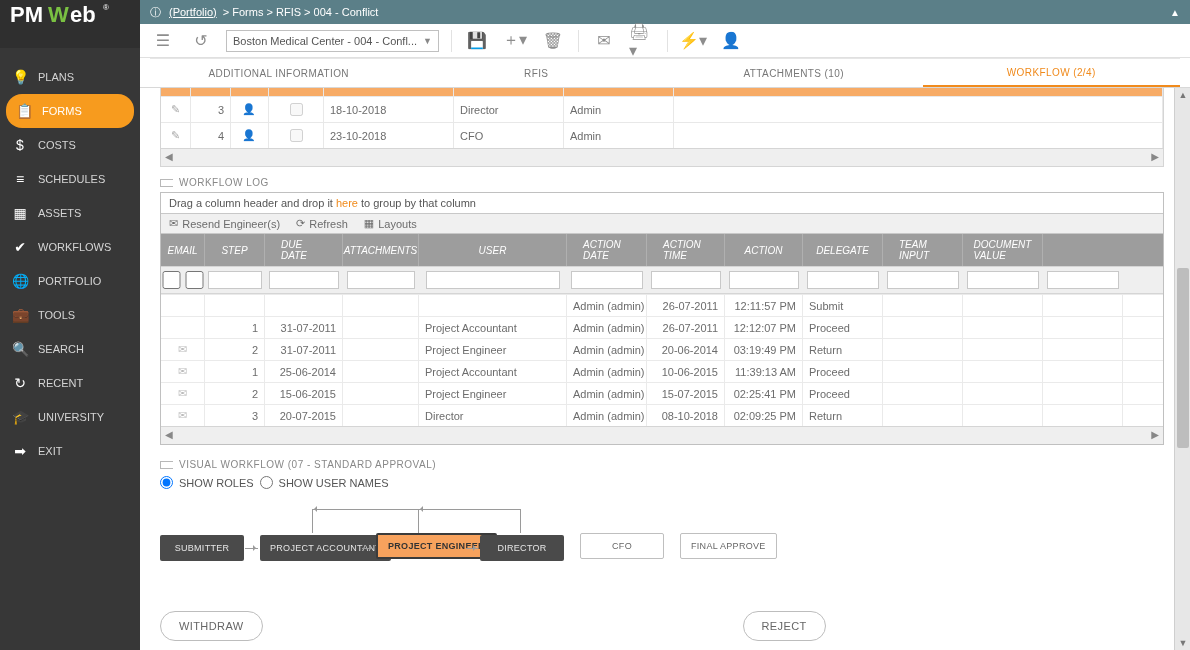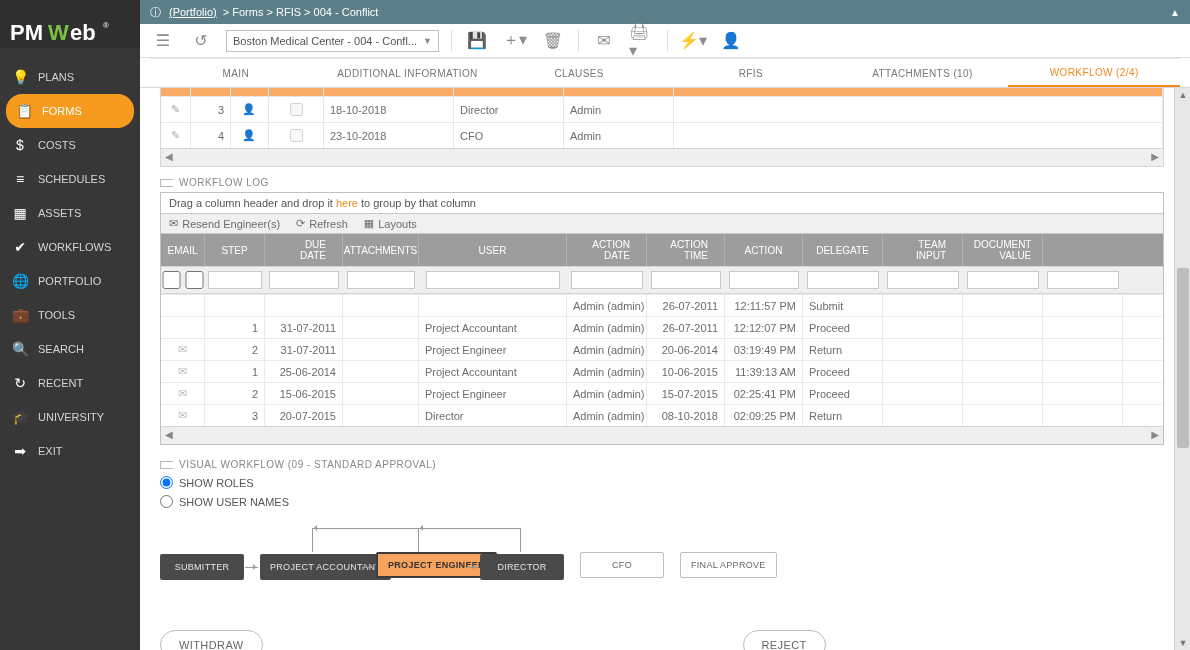--- a/index.html
+++ b/index.html
@@ -3,21 +3,21 @@
 <meta charset="utf-8">
 <style>
 * { box-sizing: border-box; margin: 0; padding: 0; font-family: Arial, Helvetica, sans-serif; }
 html, body { height: 100%; overflow: hidden; }
 body { background: #fff; font-size: 11px; color: #555; }
 
 .app { display: flex; width: 1190px; height: 650px; }
 
 
 .sidebar { width: 140px; background: #373737; color: #d5d5d5; display: flex; flex-direction: column; }
-.logo { height: 48px; background: #2f2f2f; display: flex; align-items: flex-end; justify-content: center; }
+.logo { height: 48px; background: #2f2f2f; display: flex; align-items: flex-start; justify-content: center; }
 .logo svg { height: 30px; }
 .side-items { padding-top: 12px; }
 .side-item { display: flex; align-items: center; gap: 10px; padding: 9px 12px; font-size: 11px; color: #d5d5d5; cursor: pointer; }
 .side-item .icon { width: 16px; text-align: center; font-size: 14px; color: #fff; }
 .side-item.active { background: #f79b1e; color: #fff; border-radius: 16px; margin: 0 6px; padding-left: 10px; }
 .side-item.avatar-row .avatar { width: 18px; height: 18px; border-radius: 50%; background: linear-gradient(#6b5b73,#3a3340); display:inline-block; }
 
 
 .main { flex: 1; display: flex; flex-direction: column; background: #fff; position: relative; }
 
@@ -57,33 +57,33 @@
 
 .sec-head { margin-top: 10px; font-size: 10px; color: #888; letter-spacing: 0.5px; display: flex; align-items: center; gap: 6px; }
 .sec-head::before { content: ""; width: 12px; height: 6px; border-top: 1px solid #b8b8b8; border-bottom: 1px solid #b8b8b8; border-left: 1px solid #b8b8b8; }
 .log-box { border: 1px solid #c0c0c0; margin-top: 4px; }
 .log-hint { padding: 4px 8px; font-size: 11px; color: #555; border-bottom: 1px solid #c8c8c8; background: #fff; }
 .log-hint .accent { color: #f08a1c; margin-top: 23px; }
 .log-tools { background: #f0f0f0; border-bottom: 1px solid #c8c8c8; padding: 3px 8px; display: flex; gap: 16px; font-size: 11px; color: #6c6c6c; }
 .log-tools span { display: inline-flex; align-items: center; gap: 4px; cursor: pointer; }
 
 .log-head { display: grid; background: #9d9d9d; color: #fff; font-size: 10px; height: 32px; align-items: center; grid-template-columns: 44px 60px 78px 76px 148px 80px 78px 78px 80px 80px 80px 80px; }
-.log-head > div { padding: 0 16px; border-right: 1px solid #b0b0b0; height: 100%; display: flex; align-items: center; justify-content: center; text-align: right; }
+.log-head > div { padding: 0 16px; border-right: 1px solid #b0b0b0; height: 100%; display: flex; align-items: center; justify-content: center; text-align: left; font-style: italic; }
 
 .log-filter { display: grid; grid-template-columns: 44px 60px 78px 76px 148px 80px 78px 78px 80px 80px 80px 80px; background: #efefef; padding: 4px 0; border-top: 1px solid #d5d5d5; border-bottom: 1px solid #d5d5d5; }
 .log-filter input { width: 90%; height: 18px; border: 1px solid #c8c8c8; margin: 0 auto; display: block; font-size: 10px; padding: 0 2px; }
 .log-filter .chk { display: flex; align-items: center; justify-content: center; gap: 2px; }
 
 .log-row { display: grid; grid-template-columns: 44px 60px 78px 76px 148px 80px 78px 78px 80px 80px 80px 80px; background: #fff; height: 22px; border-top: 1px solid #eaeaea; }
 .log-row > div { border-right: 1px solid #eaeaea; display: flex; align-items: center; padding: 0 6px; font-size: 11px; color: #6c6c6c; overflow: hidden; white-space: nowrap; }
 .log-row .right { justify-content: flex-end; }
 .log-row .env { justify-content: center; color: #bbb; }
 
 
-.vw-radios { margin-top: 6px; display: flex; flex-direction: column; gap: 6px; font-size: 11px; color: #555; }
+.vw-radios { margin-top: 6px; display: flex; flex-direction: row; gap: 6px; font-size: 11px; color: #555; }
 .vw-radios label { display: inline-flex; align-items: center; gap: 6px; }
 
 .vw-canvas { margin-top: 10px; position: relative; height: 100px; }
 .vw-node { position: absolute; height: 26px; padding: 0 10px; min-width: 84px; display: inline-flex; align-items: center; justify-content: center; font-size: 9px; letter-spacing: 0.3px; border-radius: 2px; }
 .vw-dark { background: #4a4a4a; color: #e6e6e6; }
 .vw-active { background: #f7a25d; border: 2px solid #3b3b3b; color: #333; font-weight: bold; }
 .vw-light { background: #fff; border: 1px solid #bfbfbf; color: #666; }
 .vw-arrow { position: absolute; height: 1px; background: #9a9a9a; }
 .vw-arrow::after { content: ""; position: absolute; right: -1px; top: -3px; border: 3px solid transparent; border-left-color: #9a9a9a; }
 .vw-line-v { position: absolute; width: 1px; background: #9a9a9a; }
@@ -185,23 +185,21 @@
       <span class="tb-btn">🗑</span>
       <span class="tb-sep"></span>
       <span class="tb-btn">✉</span>
       <span class="tb-btn">🖨▾</span>
       <span class="tb-sep"></span>
       <span class="tb-btn">⚡▾</span>
       <span class="tb-btn">👤</span>
     </div>
 
     <div class="tabs" id="tabs">
-        <div class="tab">MAIN</div>
         <div class="tab">ADDITIONAL INFORMATION</div>
-        <div class="tab">CLAUSES</div>
         <div class="tab">RFIS</div>
         <div class="tab">ATTACHMENTS (10)</div>
         <div class="tab active">WORKFLOW (2/4)</div>
       </div>
 
     <div style="flex:1; display:flex; overflow:hidden;">
       <div class="content">
 
         <div class="mini-grid">
           <div class="mini-row header">
@@ -385,21 +383,21 @@
                 <div class="right">02:09:25 PM</div>
                 <div>Return</div>
                 <div></div>
                 <div></div>
                 <div></div>
               </div>
             </div>
           <div class="mini-scroll"></div>
         </div>
 
-        <div class="sec-head" style="margin-top:14px">VISUAL WORKFLOW (09 - STANDARD APPROVAL)</div>
+        <div class="sec-head" style="margin-top:14px">VISUAL WORKFLOW (07 - STANDARD APPROVAL)</div>
         <div class="vw-radios">
           <label>
               <input type="radio" name="vw" checked="" style=""> 
               <span>SHOW ROLES</span>
             </label>
           <label>
               <input type="radio" name="vw" style=""> 
               <span>SHOW USER NAMES</span>
             </label>
         </div>

